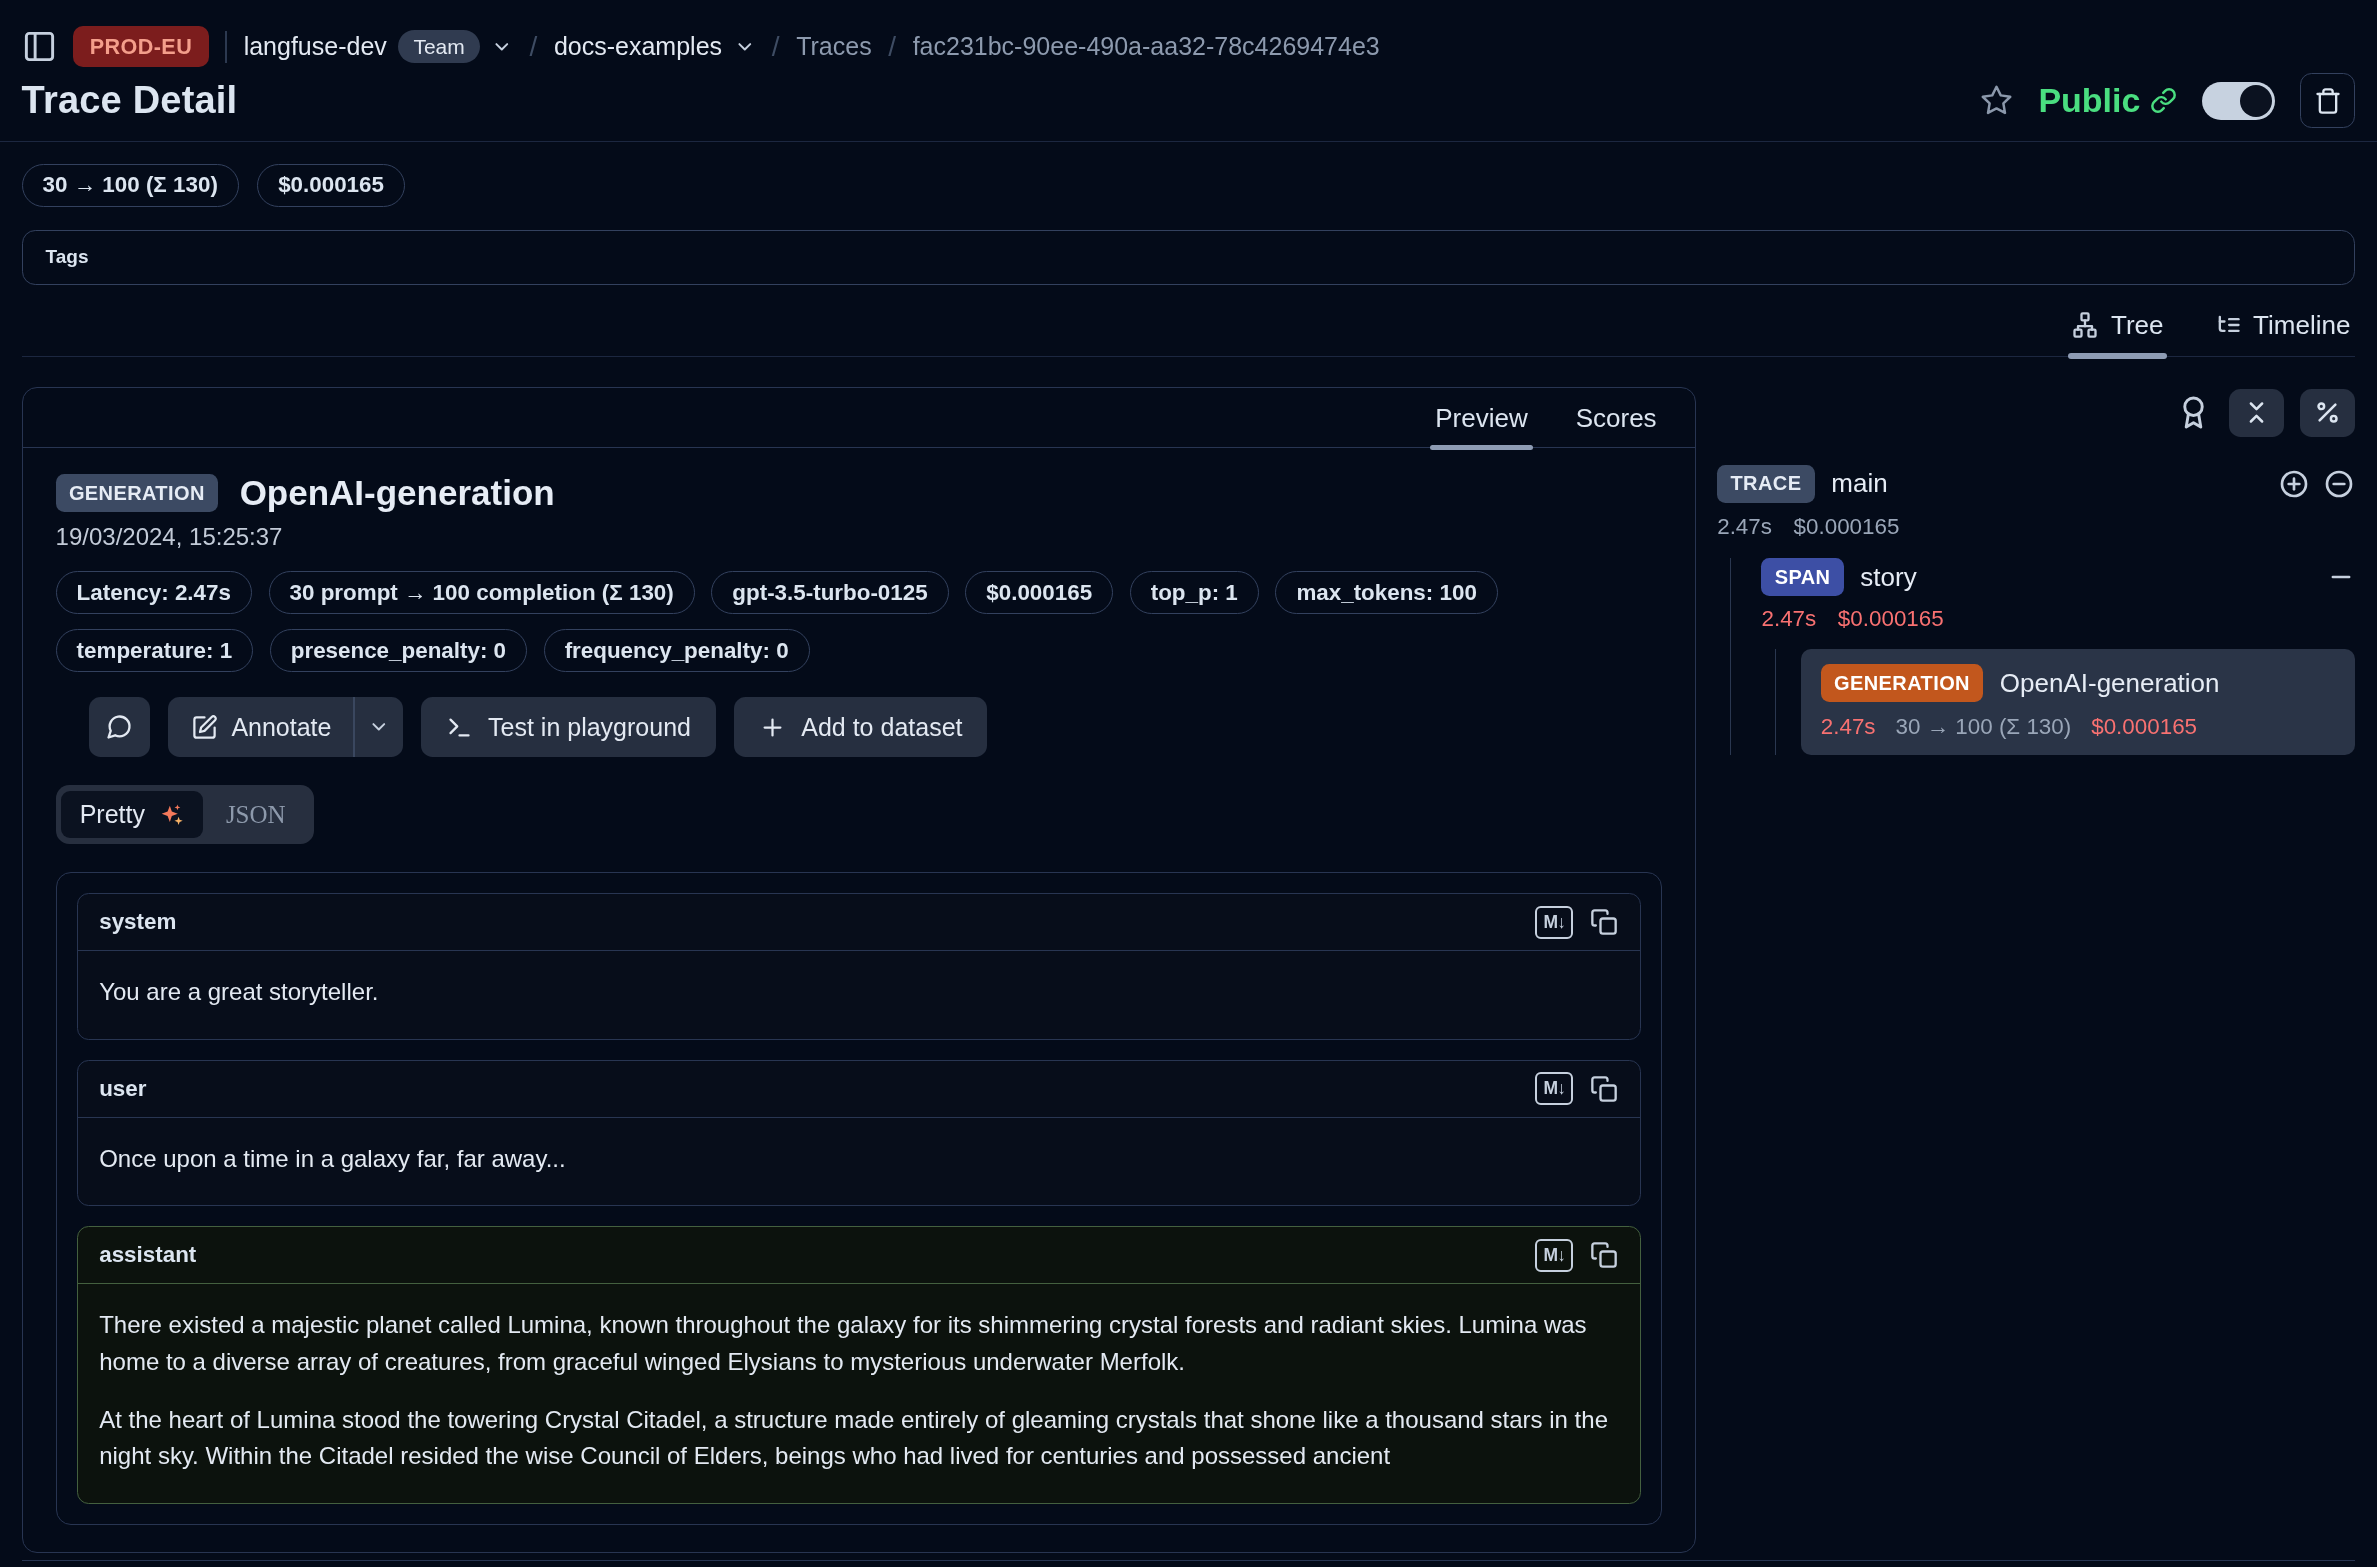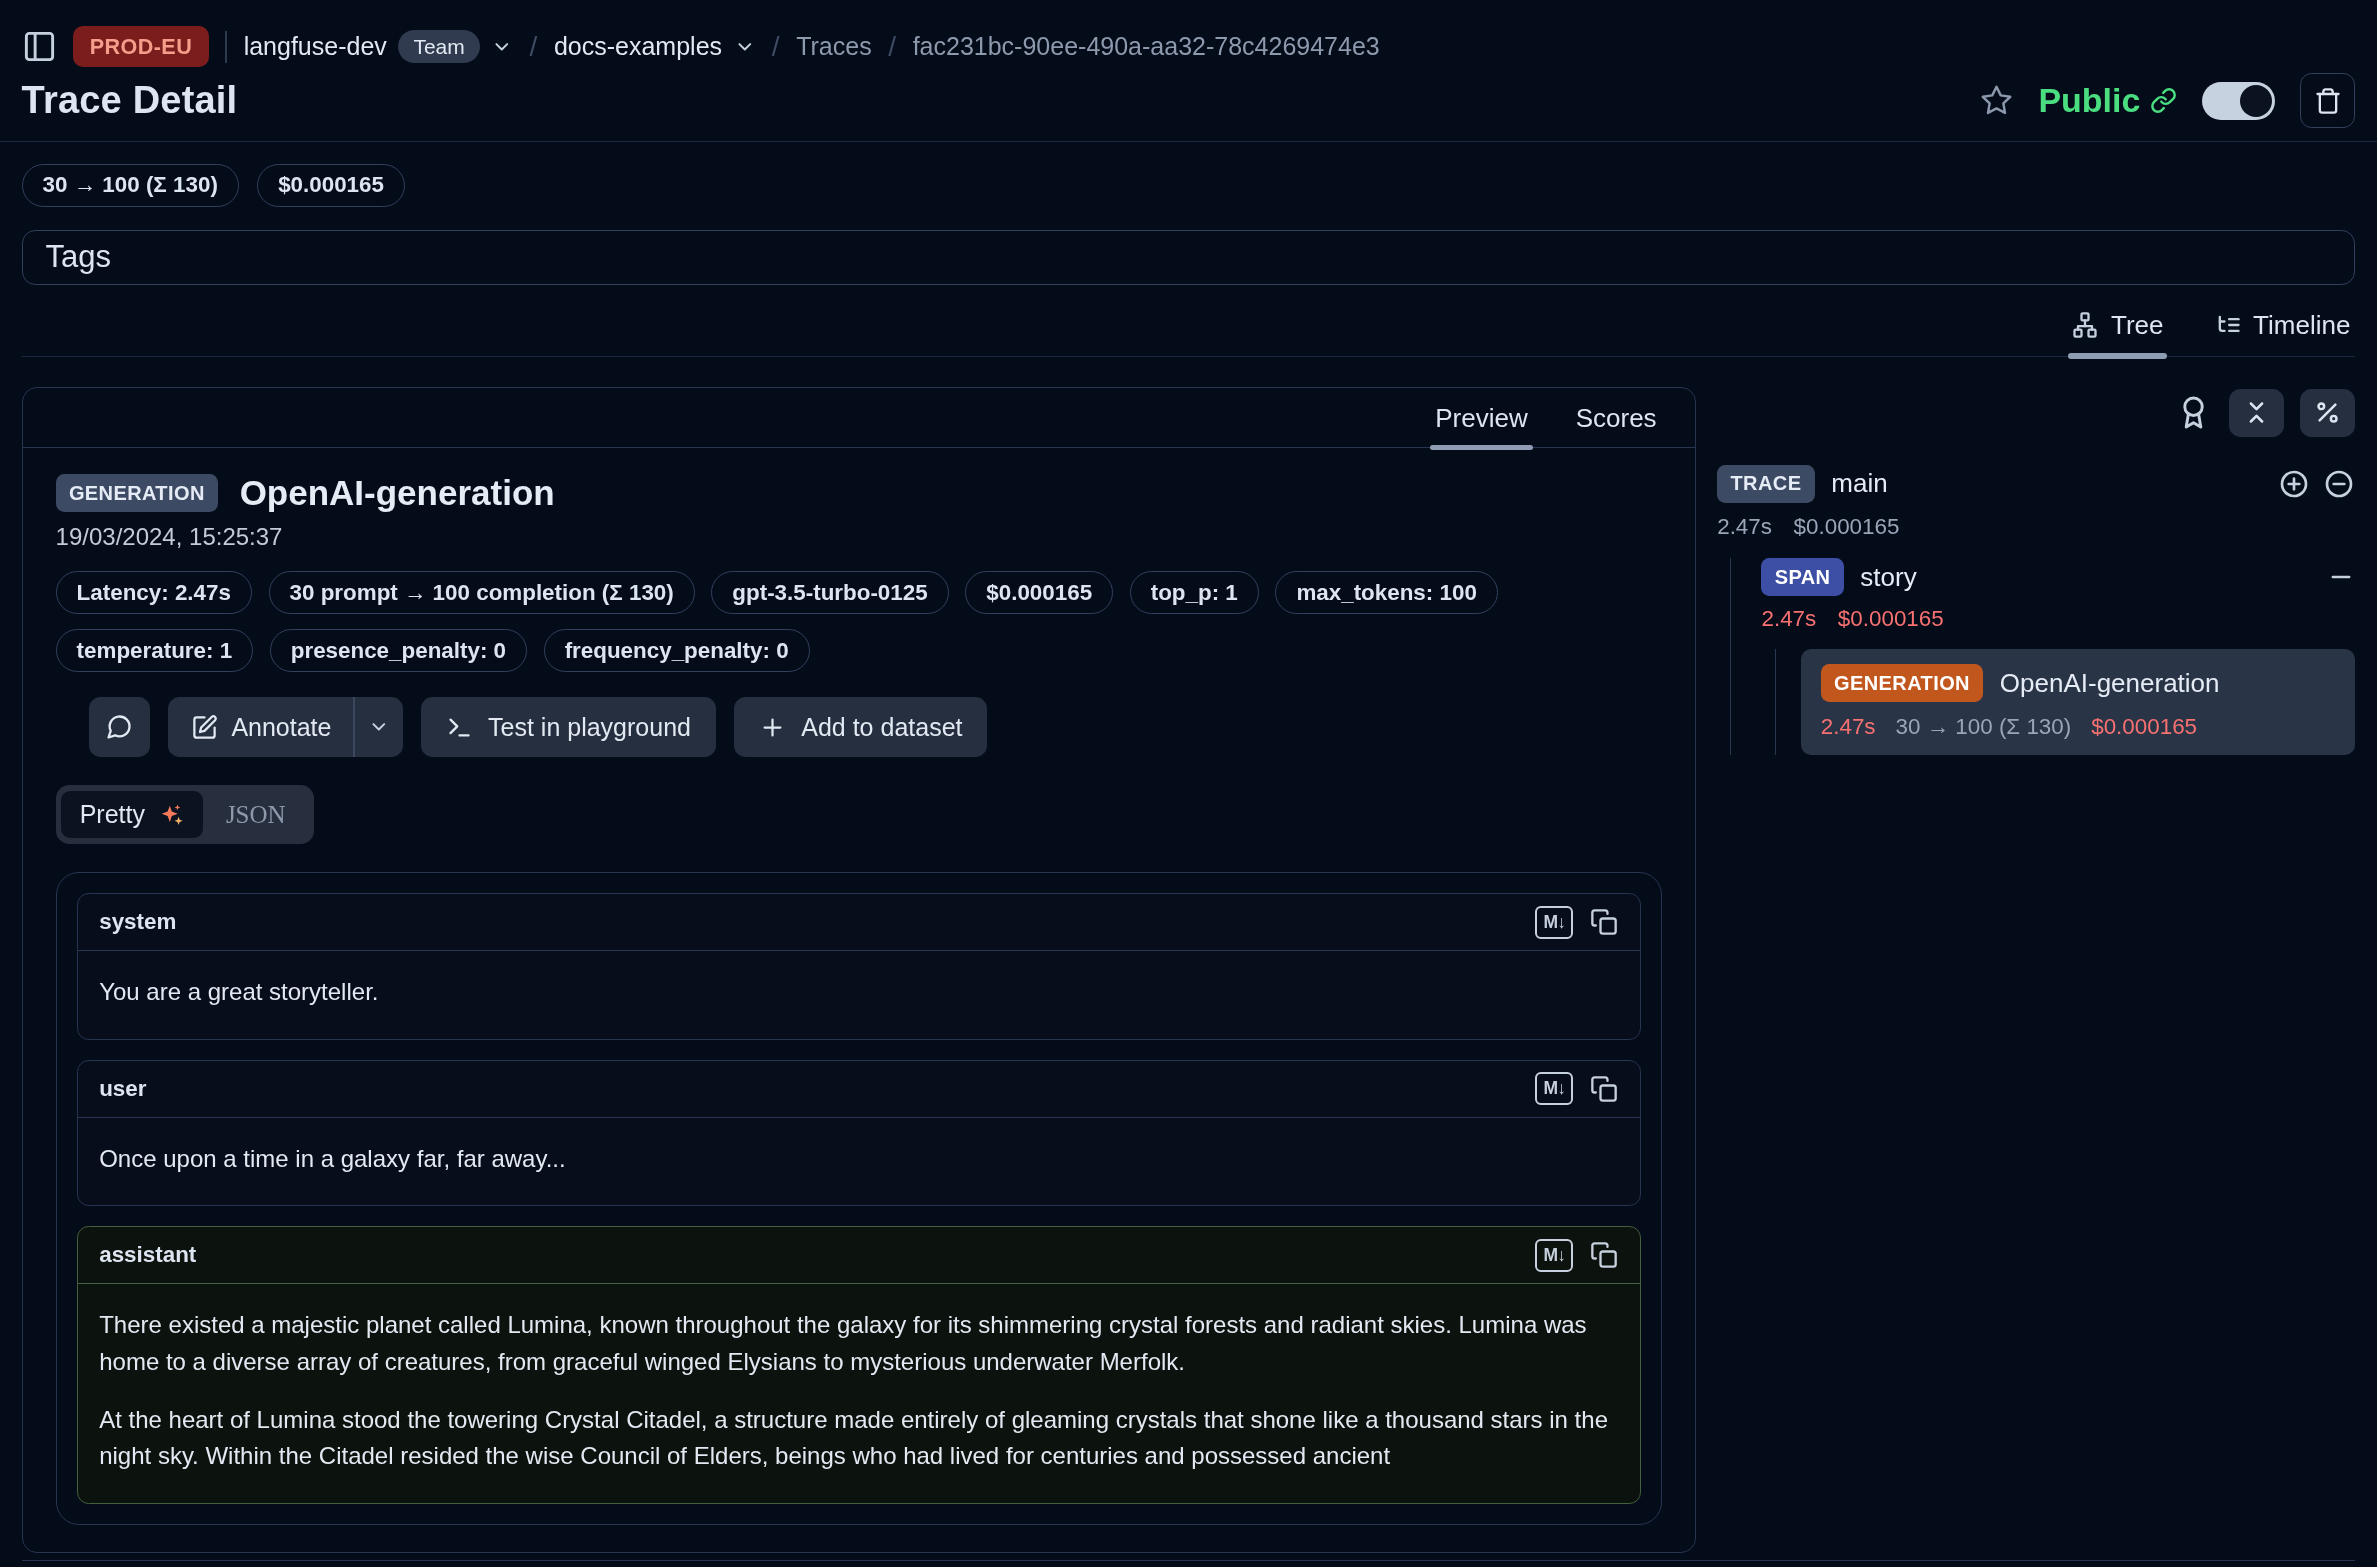--- a/index.html
+++ b/index.html
@@ -46,21 +46,21 @@
   .toggle .knob{position:absolute;top:3.3px;right:3.3px;width:32px;height:32px;border-radius:50%;background:var(--toggle-knob);}
   .trash-btn{width:55px;height:55px;border-radius:11.6px;background:none;border:1.7px solid #33415E;color:#DCE5F0;display:flex;align-items:center;justify-content:center;cursor:pointer;}
   .header-divider{border-top:1.7px solid #1C2740;margin:13.3px -21.6px 0;}
 
   
   .trace-badges{display:flex;gap:18.3px;margin-top:21.6px;}
   .pill{border:1.7px solid var(--pill-border);border-radius:830px;padding:7.5px 20px;font-size:22.4px;font-weight:600;color:#DCE5F0;white-space:nowrap;}
 
   
   .tags-box{margin-top:23px;border:1.7px solid var(--pill-border);border-radius:13.3px;height:55px;display:flex;align-items:center;padding:0 23px;}
-  .tags-label{font-size:31px;font-weight:400;color:#DCE5F0;}
+  .tags-label{font-size:19px;font-weight:700;color:#DCE5F0;}
 
   
   .view-tabs{margin-top:25px;display:flex;justify-content:flex-end;gap:50px;border-bottom:1.7px solid #1C2740;padding:0 5px 15px 0;}
   .view-tab{display:flex;align-items:center;gap:11.6px;font-size:26px;font-weight:500;color:#DCE5F0;position:relative;cursor:pointer;background:none;border:none;}
   .view-tab .underline{position:absolute;left:-3.3px;right:-3.3px;bottom:-18.3px;height:5.8px;border-radius:3.3px;background:transparent;}
   .view-tab.active .underline{background:var(--tab-underline);}
 
   
   .content-row{display:flex;gap:21.6px;margin-top:30px;align-items:flex-start;}
   .detail-card{width:1674px;border:1.7px solid var(--panel-border);border-radius:15px;min-height:1126px;}
@@ -83,21 +83,21 @@
   .split-btn{display:flex;background:var(--button-bg);border-radius:11.6px;overflow:hidden;}
   .split-main{display:flex;align-items:center;gap:13.3px;padding:0 21.6px 0 23px;font-size:25px;font-weight:500;color:#E3E9F2;background:none;border:none;cursor:pointer;font-family:inherit;}
   .split-divider{width:1.7px;background:#3A475F;}
   .split-caret{width:48px;display:flex;align-items:center;justify-content:center;background:none;border:none;color:#C6D0DE;cursor:pointer;}
 
   .format-toggle{margin-top:28px;display:inline-flex;align-items:center;background:#272F3F;border-radius:13.3px;padding:5.8px;}
   .seg{font-size:25px;border:none;background:none;cursor:pointer;font-family:inherit;}
   .seg.active{background:#0B1220;border-radius:9.1px;padding:9.1px 18.3px;color:#E3E9F2;font-weight:500;display:flex;align-items:center;gap:11.6px;}
   .seg.inactive{color:#8D99AB;padding:9.1px 23px;font-weight:500;font-family:Liberation Serif, serif;}
 
-  .messages-wrap{margin-top:28px;border:1.7px solid var(--panel-border);border-radius:23px;padding:20px;display:flex;flex-direction:column;gap:20px;}
+  .messages-wrap{margin-top:28px;border:1.7px solid var(--panel-border);border-radius:15px;padding:20px;display:flex;flex-direction:column;gap:20px;}
   .msg{border:1.7px solid var(--panel-border);border-radius:11.6px;background:var(--msg-bg);overflow:hidden;}
   .msg-header{display:flex;justify-content:space-between;align-items:center;padding:11.6px 21.6px;border-bottom:1.7px solid var(--panel-border);}
   .msg-role{font-size:22.4px;font-weight:600;color:#DCE5F0;}
   .msg-icons{display:flex;align-items:center;gap:16.6px;}
   .mini-btn{background:none;border:none;color:#C6D0DE;cursor:pointer;display:flex;align-items:center;}
   .md-box{min-width:38px;height:33px;border:2.5px solid currentColor;border-radius:5.8px;font-size:17.5px;font-weight:700;display:flex;align-items:center;justify-content:center;letter-spacing:-0.8px;padding:0 3.3px;}
   .msg-body{padding:23px 21.6px 28px;font-size:24px;line-height:1.52;color:#E3E9F2;}
   .msg-body p + p{margin-top:21.6px;}
   .msg.assistant{border-color:var(--assistant-border);background:var(--assistant-bg);}
   .msg.assistant .msg-header{border-bottom-color:var(--assistant-border);}

